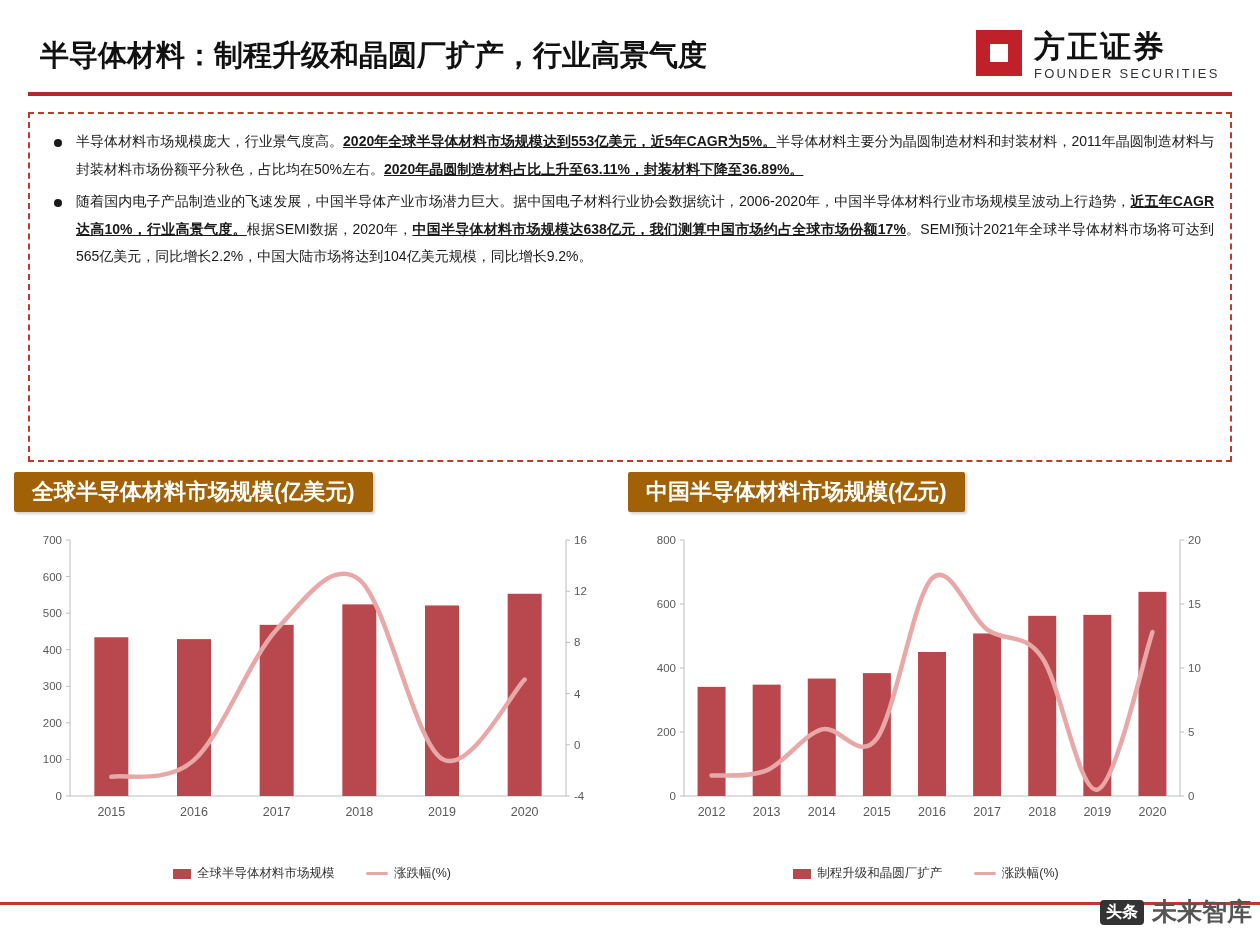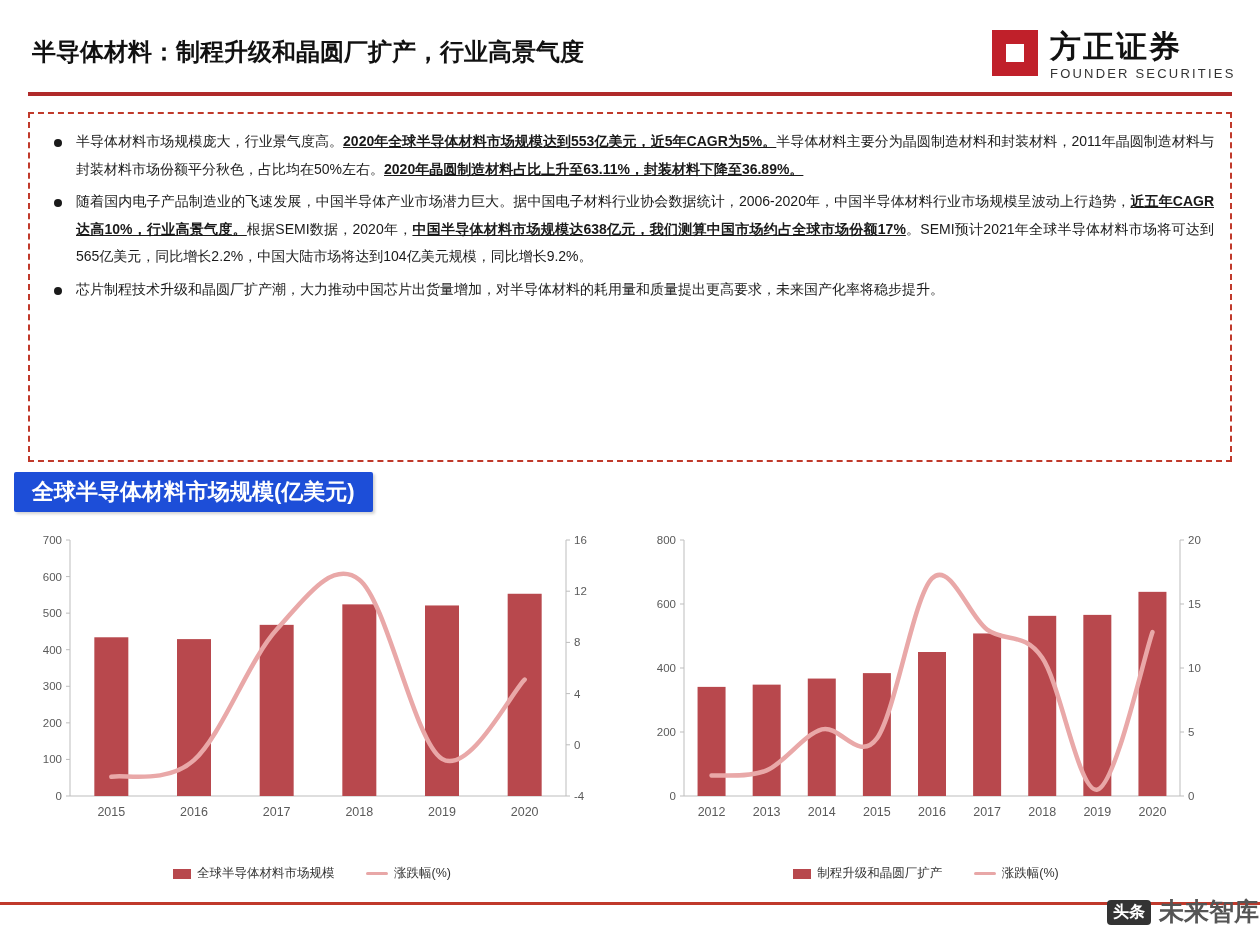--- a/index.html
+++ b/index.html
@@ -10,29 +10,29 @@
     position:relative;
     overflow:hidden;
   }
   .slide{position:relative;width:1260px;height:945px;box-sizing:border-box;}
 
   
   .header{
     position:absolute;left:28px;top:30px;right:28px;height:62px;
   }
   .header-title{
-    position:absolute;left:4px;top:6px;
-    font-size:24px;font-weight:bold;color:#111;
+    position:absolute;left:12px;top:6px;
+    font-size:29px;font-weight:bold;color:#111;
     letter-spacing:0px;white-space:nowrap;
   }
   .header-rule{
     position:absolute;left:0;right:0;top:62px;height:4px;background:#b02a2a;
   }
   .logo{
-    position:absolute;right:0;top:-4px;width:240px;height:66px;text-align:center;
+    position:absolute;right:16px;top:-4px;width:240px;height:66px;text-align:center;
   }
   .logo-mark{
     position:absolute;left:0;top:4px;width:46px;height:46px;background:#c0202a;
   }
   .logo-mark:after{
     content:"";position:absolute;left:14px;top:14px;width:18px;height:18px;background:#fff;
   }
   .logo-cn{
     position:absolute;left:58px;top:0px;font-size:31px;font-weight:bold;color:#111;
     letter-spacing:2px;white-space:nowrap;
@@ -58,21 +58,21 @@
     border-radius:50%;background:#1a1a1a;
   }
   .bu{font-weight:bold;text-decoration:underline;}
 
   
   .panel{position:absolute;top:472px;width:596px;height:412px;}
   .panel.left{left:14px;}
   .panel.right{left:628px;}
   .panel-title{
     position:absolute;left:0;top:0;height:40px;line-height:40px;
-    background:#1d4ed8;color:#fff;font-size:22px;font-weight:bold;
+    background:#a16207;color:#fff;font-size:22px;font-weight:bold;
     padding:0 18px;border-radius:2px;white-space:nowrap;
     box-shadow:2px 2px 3px rgba(0,0,0,.18);
   }
   .chart-area{
     position:absolute;left:0;top:52px;width:596px;height:360px;
   }
   svg{display:block;}
 
   .legend{
     position:absolute;bottom:2px;left:0;width:596px;text-align:center;
@@ -87,21 +87,21 @@
     display:inline-block;width:22px;height:3px;background:#e8a7a7;
     margin-right:6px;vertical-align:middle;border-radius:2px;
   }
 
   
   .footer-rule{position:absolute;left:0;top:902px;width:1260px;height:3px;background:#c0392b;}
   .footer-text{
     position:absolute;left:28px;top:908px;font-size:18.5px;color:#c0392b;white-space:nowrap;
   }
   .watermark{
-    position:absolute;right:1px;top:895px;font-size:25px;color:#555;font-weight:bold;
+    position:absolute;right:8px;top:895px;font-size:25px;color:#555;font-weight:bold;
     white-space:nowrap;
     padding-left:35px;
   }
   .wm-badge{
     display:inline-block;background:#333;color:#fff;font-size:16px;font-weight:bold;
     border-radius:4px;padding:2px 6px;margin-right:8px;vertical-align:3px;
   }
 </style>
 </head>
 <body>
@@ -115,21 +115,20 @@
       <div class="logo-mark"></div>
       <div class="logo-cn">方正证券</div>
       <div class="logo-en">FOUNDER SECURITIES</div>
     </div>
   </div>
 
   <div class="body-box">
     <ul class="bullets" id="bullet-list">
         <li><span>半导体材料市场规模庞大，行业景气度高。</span><span class="bu">2020年全球半导体材料市场规模达到553亿美元，近5年CAGR为5%。</span><span>半导体材料主要分为晶圆制造材料和封装材料，2011年晶圆制造材料与封装材料市场份额平分秋色，占比均在50%左右。</span><span class="bu">2020年晶圆制造材料占比上升至63.11%，封装材料下降至36.89%。</span></li>
         <li><span>随着国内电子产品制造业的飞速发展，中国半导体产业市场潜力巨大。据中国电子材料行业协会数据统计，2006-2020年，中国半导体材料行业市场规模呈波动上行趋势，</span><span class="bu">近五年CAGR达高10%，行业高景气度。</span><span>根据SEMI数据，2020年，</span><span class="bu">中国半导体材料市场规模达638亿元，我们测算中国市场约占全球市场份额17%</span><span>。SEMI预计2021年全球半导体材料市场将可达到565亿美元，同比增长2.2%，中国大陆市场将达到104亿美元规模，同比增长9.2%。</span></li>
-        <li><span>芯片制程技术升级和晶圆厂扩产潮，大力推动中国芯片出货量增加，对半导体材料的耗用量和质量提出更高要求，未来国产化率将稳步提升。</span></li>
       </ul>
   </div>
 
   <div class="panel left">
     <div class="panel-title">全球半导体材料市场规模(亿美元)</div>
     <div class="chart-area">
       <svg id="chart0" width="596" height="330" viewBox="0 0 596 330">
           <line x1="56" y1="16" x2="56" y2="272" stroke="#bdbdbd" stroke-width="1"></line>
           <line x1="552" y1="16" x2="552" y2="272" stroke="#bdbdbd" stroke-width="1"></line>
           <line x1="56" y1="272" x2="552" y2="272" stroke="#bdbdbd" stroke-width="1"></line>
@@ -176,20 +175,21 @@
           <path d="M97.33333333333334,252.8 C111.11111111111111,250.02666666666667 152.44444444444446,260.6933333333333 180,236.16 C207.55555555555554,211.62666666666667 235.11111111111111,135.68 262.6666666666667,105.6 C290.22222222222223,75.52 317.7777777777778,34.13333333333334 345.33333333333337,55.68000000000001 C372.8888888888889,77.22666666666667 400.44444444444446,218.24 428,234.88 C455.55555555555554,251.51999999999998 496.8888888888889,168.74666666666667 510.6666666666667,155.52" fill="none" stroke="#e9a8a8" stroke-width="4.5" stroke-linecap="round"></path>
         </svg>
     </div>
     <div class="legend">
       <span class="item"><i class="swatch-bar"></i><span>全球半导体材料市场规模</span></span>
       <span class="item"><i class="swatch-line"></i><span>涨跌幅(%)</span></span>
     </div>
   </div>
 
   <div class="panel right">
+    <div class="panel-title">中国半导体材料市场规模(亿元)</div>
     <div class="chart-area">
       <svg id="chart1" width="596" height="330" viewBox="0 0 596 330">
           <line x1="56" y1="16" x2="56" y2="272" stroke="#bdbdbd" stroke-width="1"></line>
           <line x1="552" y1="16" x2="552" y2="272" stroke="#bdbdbd" stroke-width="1"></line>
           <line x1="56" y1="272" x2="552" y2="272" stroke="#bdbdbd" stroke-width="1"></line>
           <line x1="52" y1="272" x2="56" y2="272" stroke="#bdbdbd" stroke-width="1"></line>
           <text x="48" y="276" font-size="11.5" fill="#5a5a5a" font-family="&quot;Liberation Sans&quot;, sans-serif" text-anchor="end">0</text>
           <line x1="52" y1="208" x2="56" y2="208" stroke="#bdbdbd" stroke-width="1"></line>
           <text x="48" y="212" font-size="11.5" fill="#5a5a5a" font-family="&quot;Liberation Sans&quot;, sans-serif" text-anchor="end">200</text>
           <line x1="52" y1="144" x2="56" y2="144" stroke="#bdbdbd" stroke-width="1"></line>

